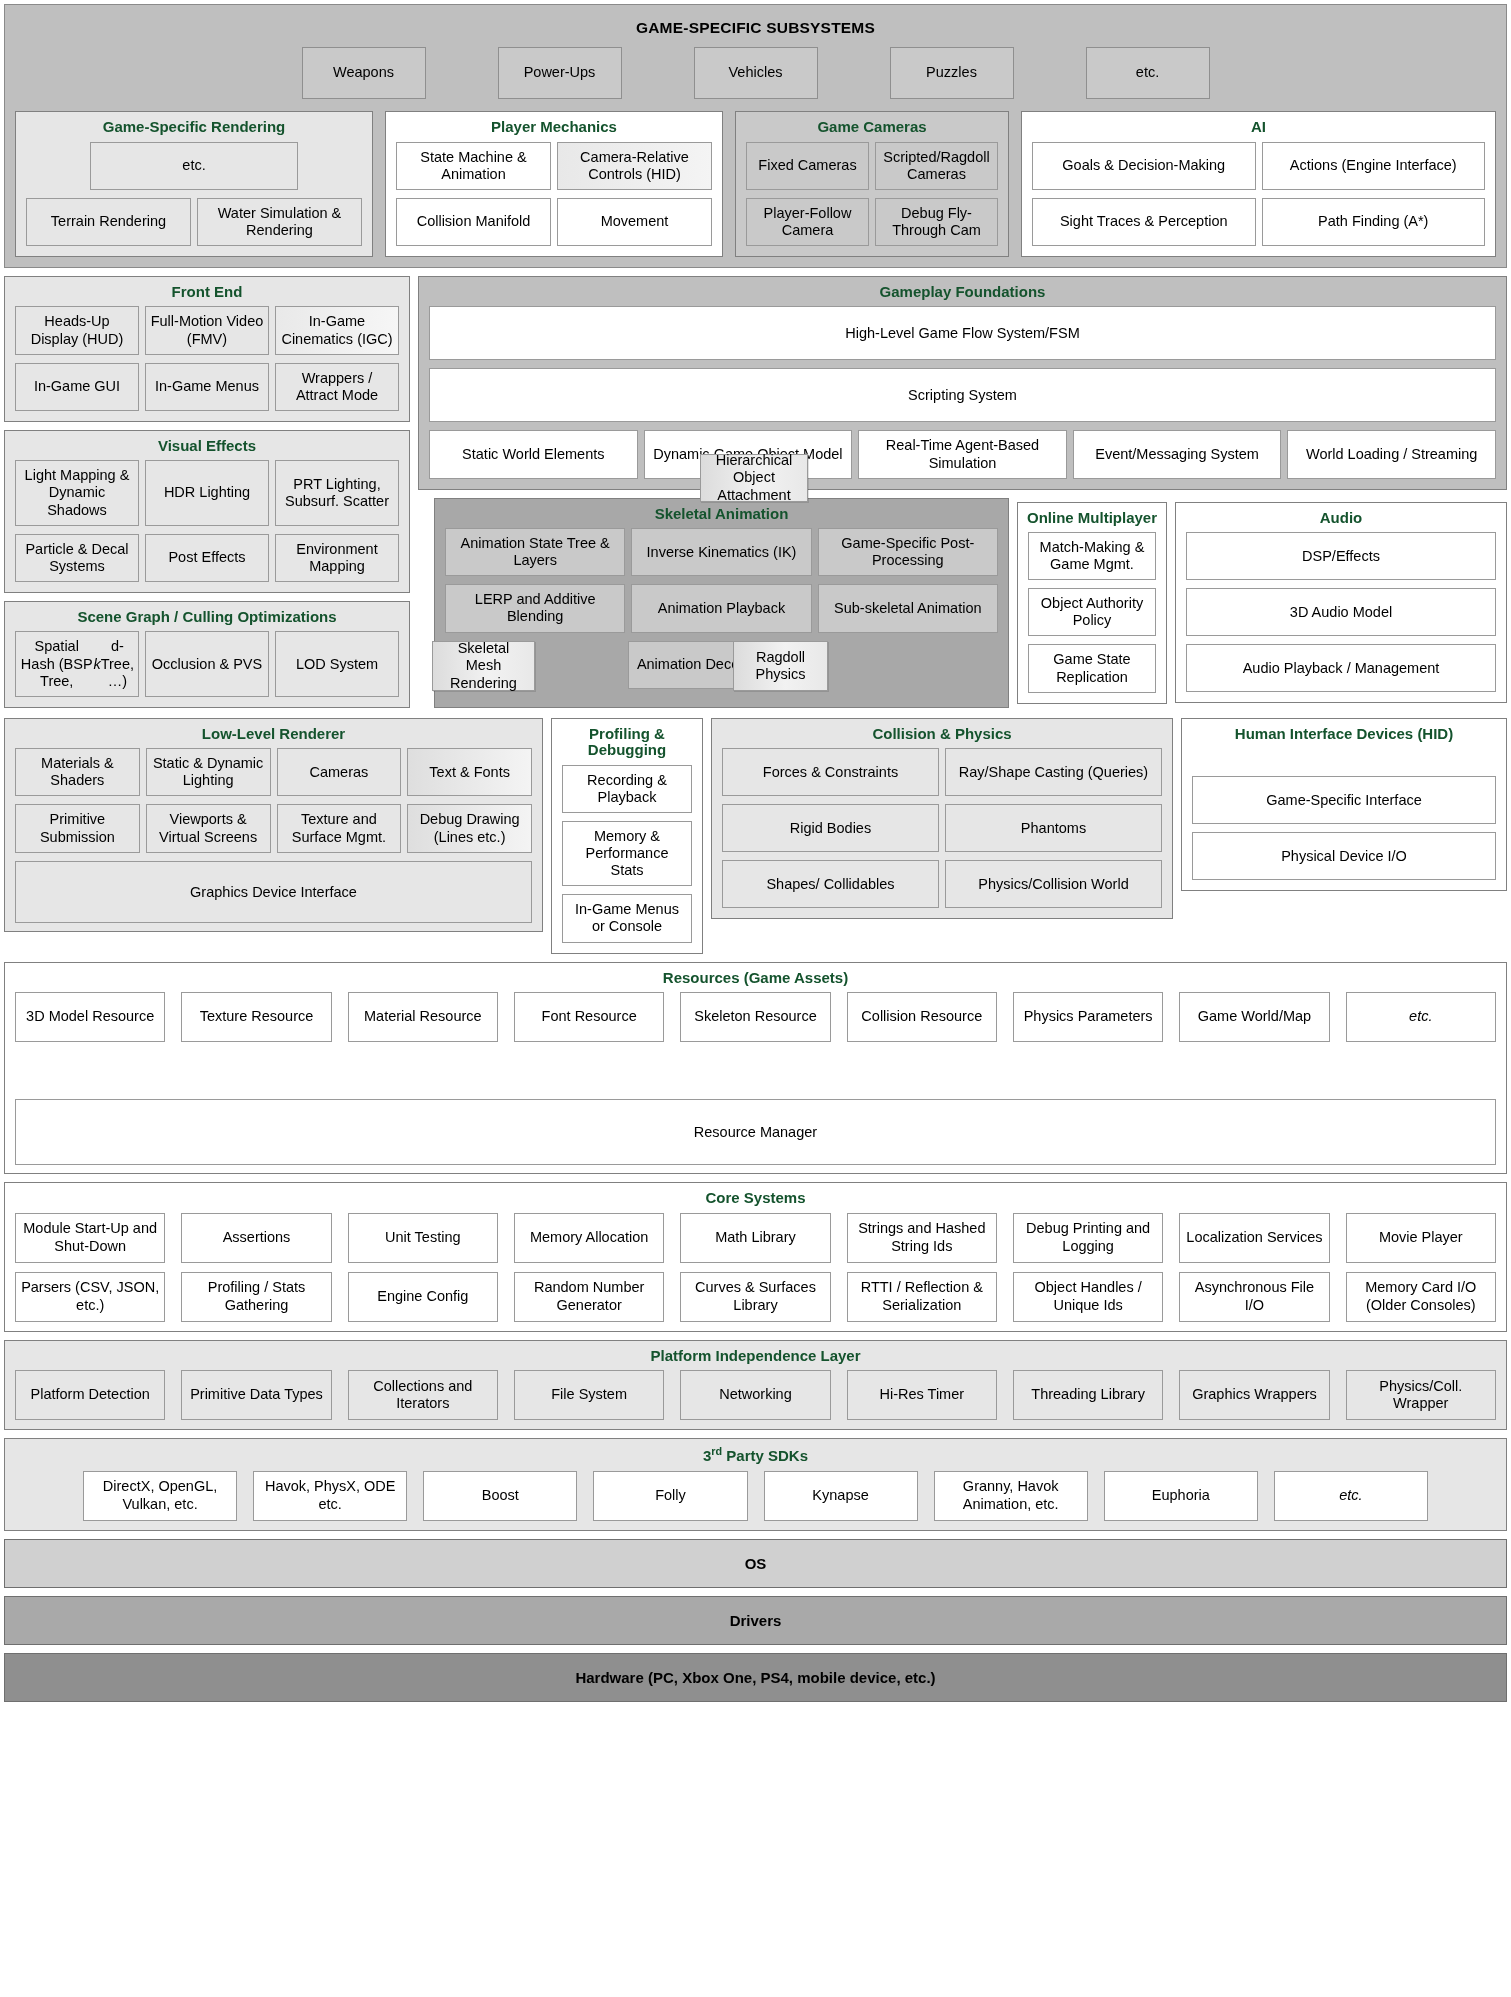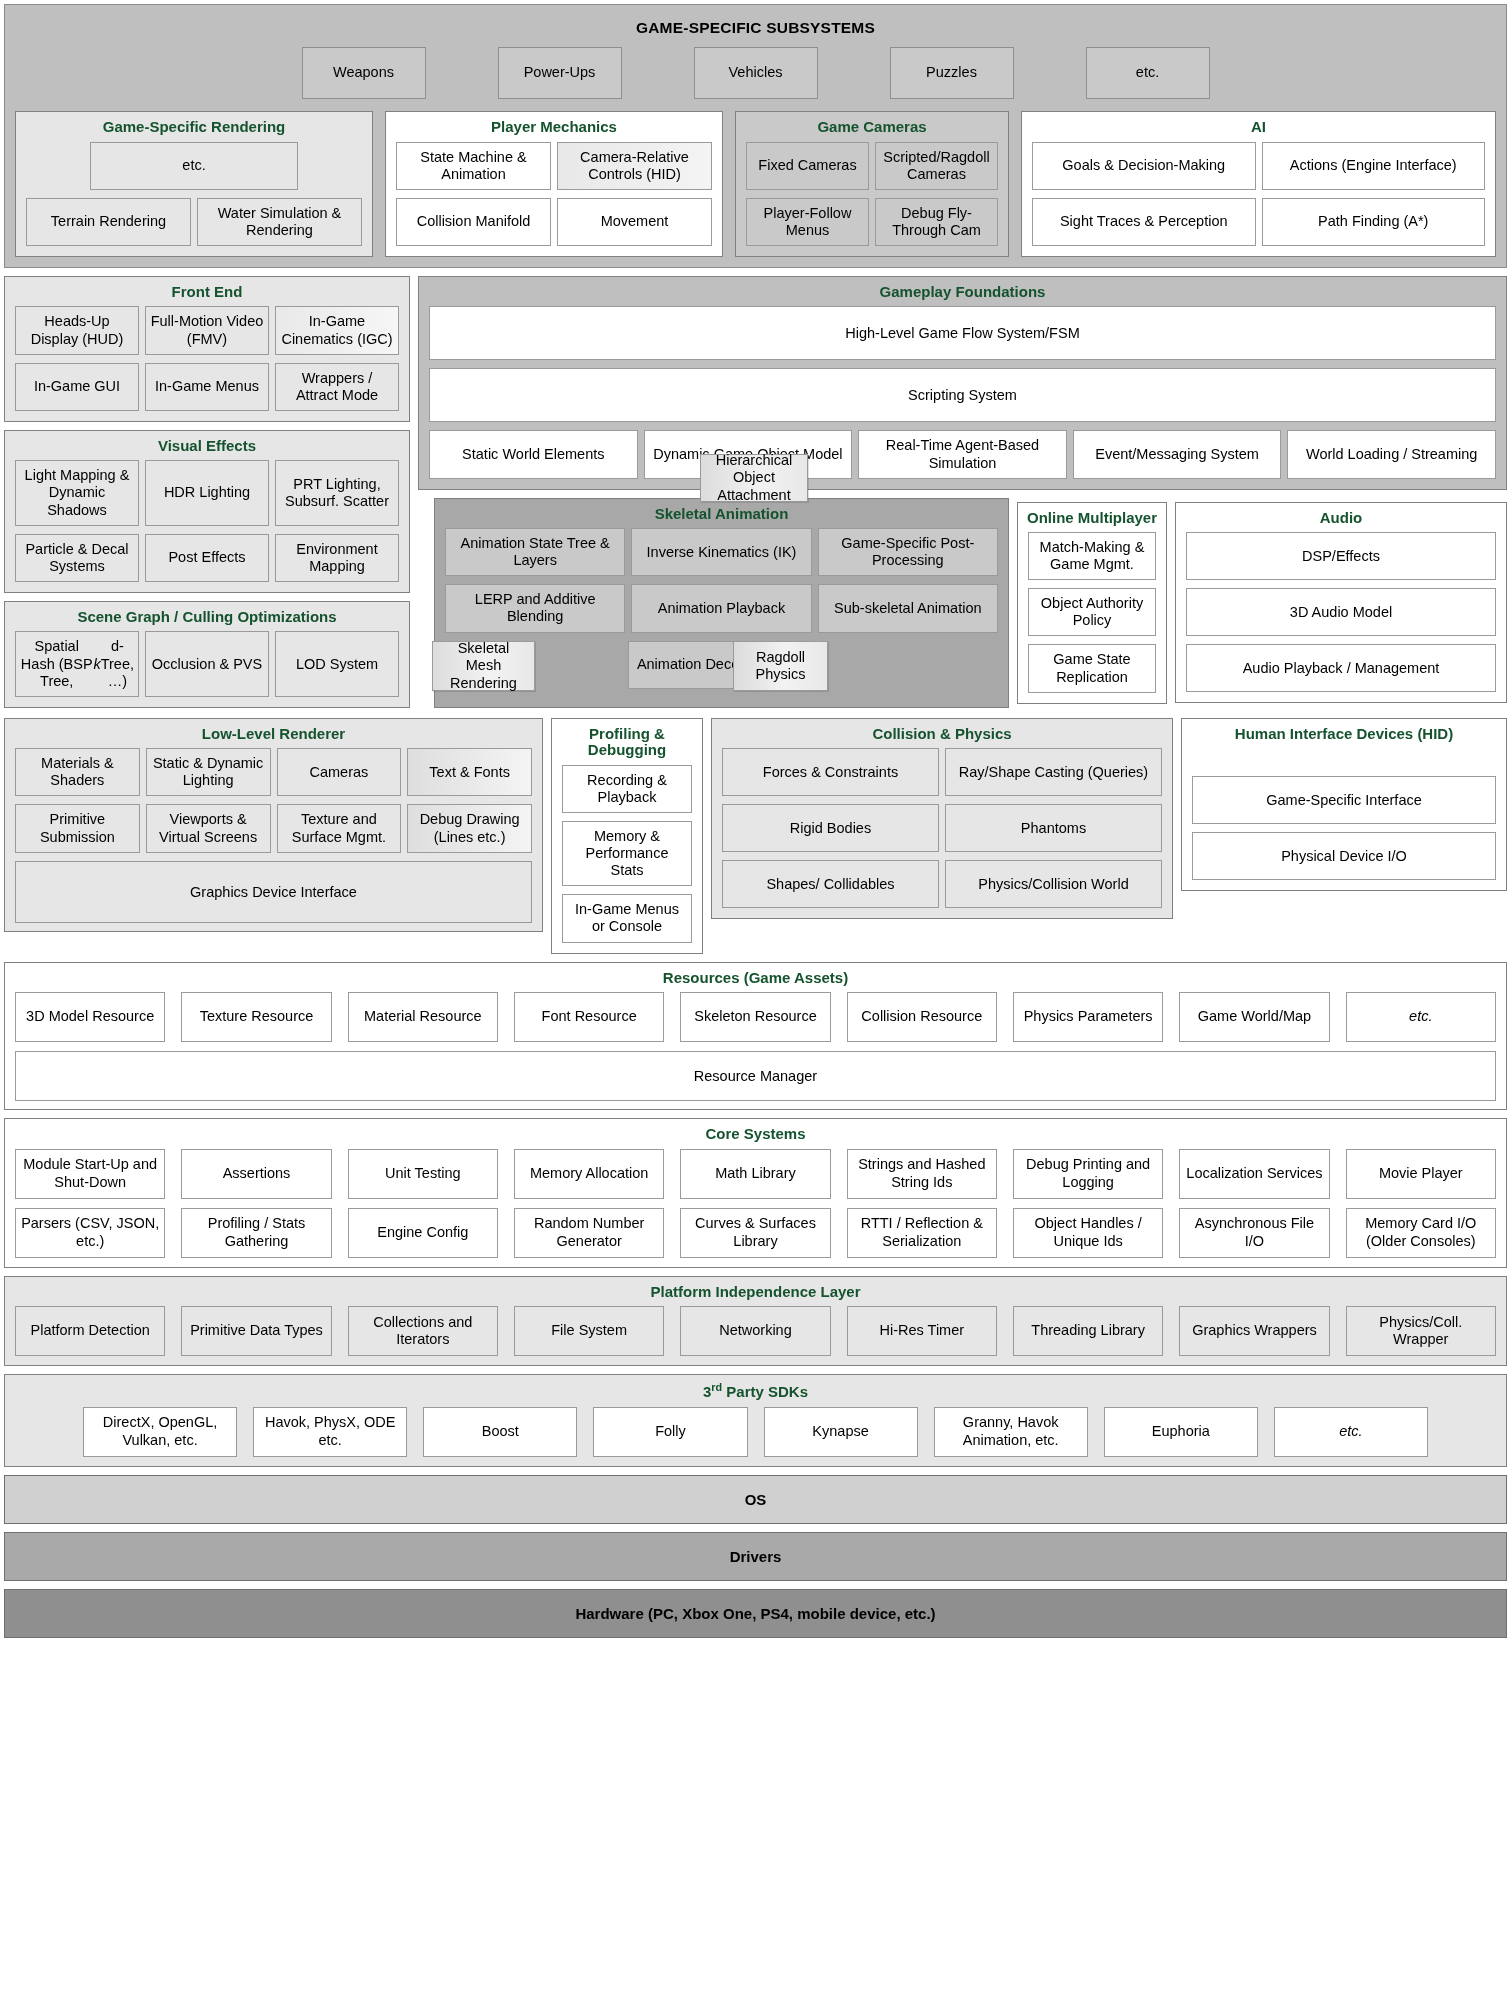--- a/index.html
+++ b/index.html
@@ -184,21 +184,21 @@
         </div>
       </div>
 
       <div class="grp bg-mid" style="flex:0 0 274px;">
         <div class="grp-title">Game Cameras</div>
         <div class="row">
           <div class="cell mid">Fixed Cameras</div>
           <div class="cell mid">Scripted/Ragdoll Cameras</div>
         </div>
         <div class="row">
-          <div class="cell mid">Player-Follow Menus</div>
+          <div class="cell mid">Player-Follow Camera</div>
           <div class="cell mid">Debug Fly-Through Cam</div>
         </div>
       </div>
 
       <div class="grp bg-white" style="flex:1 1 auto;">
         <div class="grp-title">AI</div>
         <div class="row">
           <div class="cell white">Goals &amp; Decision-Making</div>
           <div class="cell white">Actions (Engine Interface)</div>
         </div>
@@ -387,21 +387,21 @@
       <div class="cell white">3D Model Resource</div>
       <div class="cell white">Texture Resource</div>
       <div class="cell white">Material Resource</div>
       <div class="cell white">Font Resource</div>
       <div class="cell white">Skeleton Resource</div>
       <div class="cell white">Collision Resource</div>
       <div class="cell white">Physics Parameters</div>
       <div class="cell white">Game World/Map</div>
       <div class="cell white ital">etc.</div>
     </div>
-    <div class="wide-sub" style="padding:16px 4px;">Resource Manager</div>
+    <div class="wide-sub" style="padding:24px 4px;margin-top:48px;">Resource Manager</div>
   </div>
 
   <div class="grp bg-white fullbox">
     <div class="grp-title">Core Systems</div>
     <div class="flatrow">
       <div class="cell white">Module Start-Up and Shut-Down</div>
       <div class="cell white">Assertions</div>
       <div class="cell white">Unit Testing</div>
       <div class="cell white">Memory Allocation</div>
       <div class="cell white">Math Library</div>

